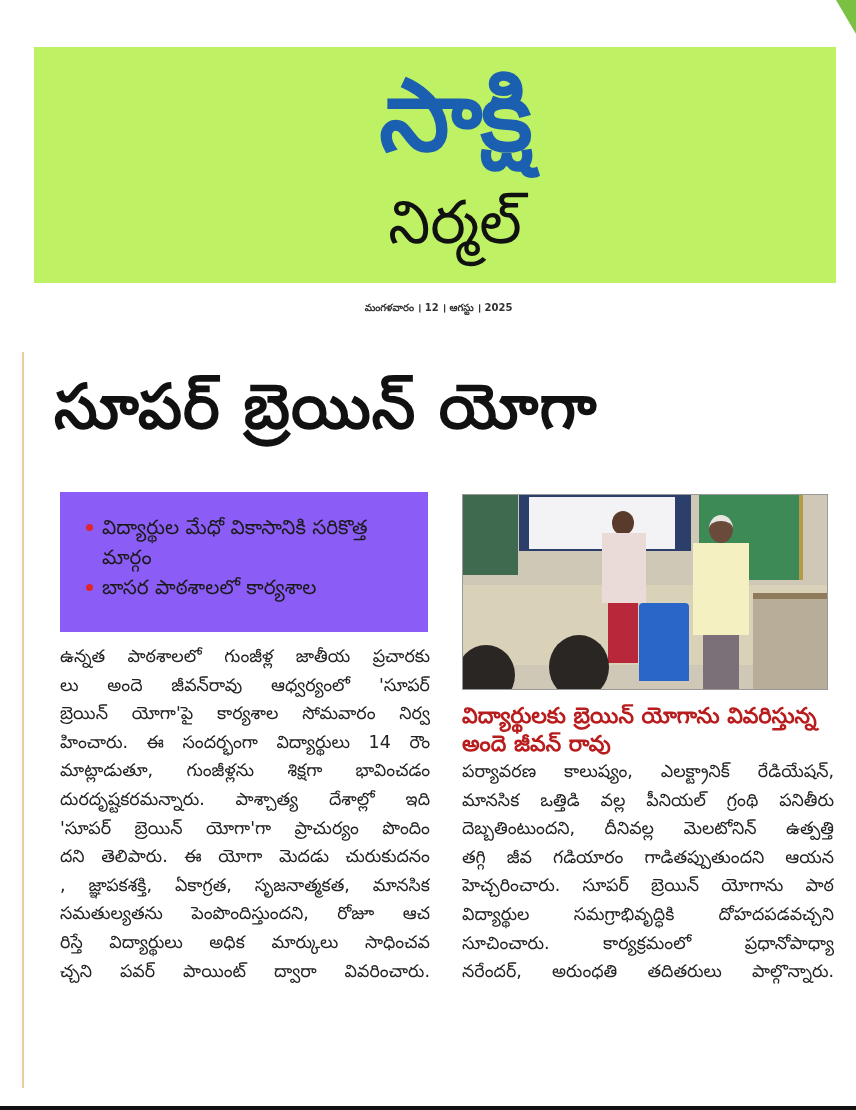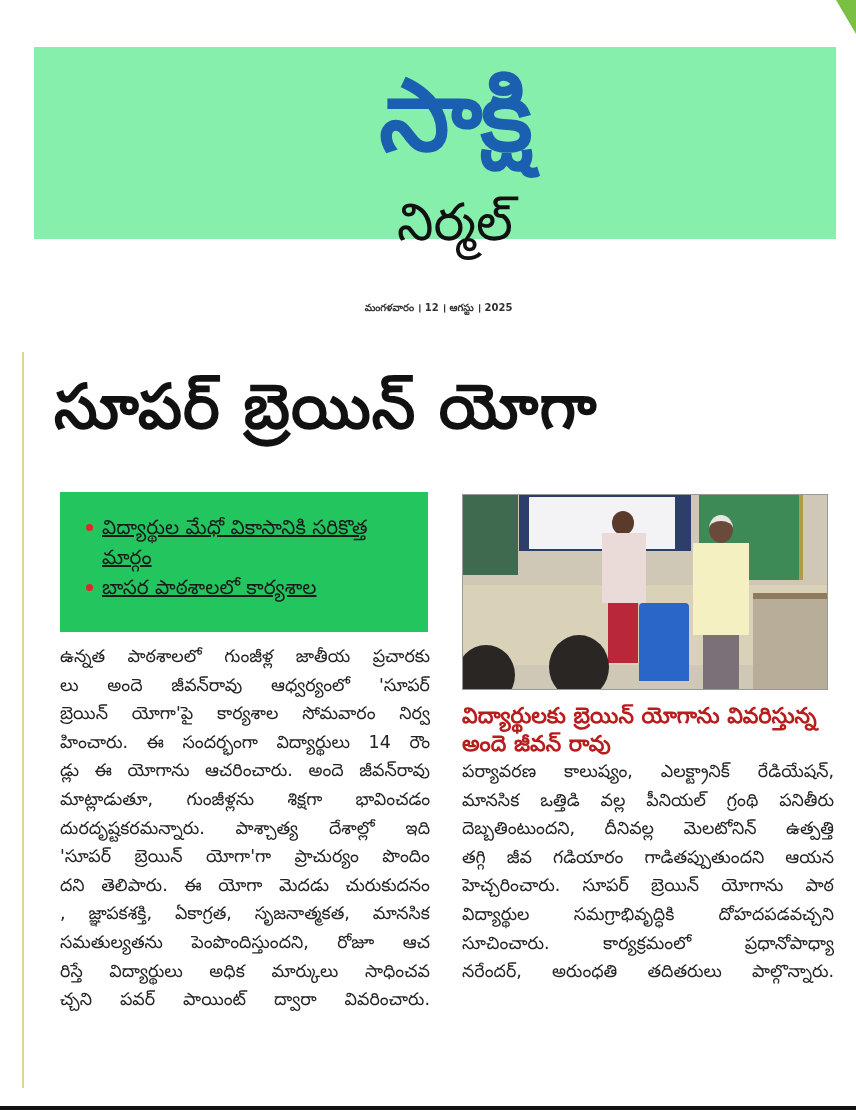--- a/index.html
+++ b/index.html
@@ -11,36 +11,36 @@
       position: relative;
     }
     .corner-tab {
       position: absolute; right: 0; top: 0;
       width: 0; height: 0;
       border-top: 34px solid #7ac143;
       border-left: 20px solid transparent;
     }
     .masthead {
       position: absolute; left: 34px; top: 47px;
-      width: 802px; height: 192px;
-      background: #86efac;
+      width: 802px; height: 236px;
+      background: #bef264;
     }
     .brand {
       position: absolute; left: 0; right: 0; top: 14px;
       text-align: center;
       font-size: 100px; font-weight: bold;
       color: #1b5fb0;
       line-height: 110px;
       letter-spacing: -2px;
       padding-left: 40px;
     }
     .edition {
       position: absolute; left: 0; right: 0; top: 130px;
       text-align: center;
-      font-size: 52px; color: #111;
+      font-size: 60px; color: #111;
       line-height: 90px;
       padding-left: 40px;
     }
     .dateline {
       position: absolute; left: 0; right: 0; top: 302px;
       text-align: center;
       font-size: 10px; font-weight: bold; color: #333;
       padding-left: 21px;
     }
     .article {
@@ -50,23 +50,22 @@
     }
     .headline {
       position: absolute; left: 30px; top: 10px;
       font-size: 62px; line-height: 90px;
       color: #111;
       letter-spacing: 1px;
     }
     .highlights {
       position: absolute; left: 36px; top: 140px;
       width: 368px; height: 140px;
-      background: #22c55e;
+      background: #8b5cf6;
       padding: 20px 18px 0 26px;
-      text-decoration: underline;
     }
     .highlight-item {
       position: relative;
       font-size: 20px; line-height: 30px; color: #1a1a1a;
       padding-left: 16px;
     }
     .bullet {
       position: absolute; left: 0; top: 12px;
       width: 7px; height: 7px; border-radius: 50%;
       background: #e0262a;
@@ -162,21 +161,20 @@
     <div class="heads2"></div>
   </figure>
 
   <figcaption class="caption">విద్యార్థులకు బ్రెయిన్ యోగాను వివరిస్తున్న అందె జీవన్ రావు</figcaption>
 
   <div class="col col-left">
     <span class="line">ఉన్నత పాఠశాలలో గుంజీళ్ల జాతీయ ప్రచారకు</span>
     <span class="line">లు అందె జీవన్‌రావు ఆధ్వర్యంలో 'సూపర్</span>
     <span class="line">బ్రెయిన్ యోగా'పై కార్యశాల సోమవారం నిర్వ</span>
     <span class="line">హించారు. ఈ సందర్భంగా విద్యార్థులు 14 రౌం</span>
-    <span class="line">డ్లు ఈ యోగాను ఆచరించారు. అందె జీవన్‌రావు</span>
     <span class="line">మాట్లాడుతూ, గుంజీళ్లను శిక్షగా భావించడం</span>
     <span class="line">దురదృష్టకరమన్నారు. పాశ్చాత్య దేశాల్లో ఇది</span>
     <span class="line">'సూపర్ బ్రెయిన్ యోగా'గా ప్రాచుర్యం పొందిం</span>
     <span class="line">దని తెలిపారు. ఈ యోగా మెదడు చురుకుదనం</span>
     <span class="line">, జ్ఞాపకశక్తి, ఏకాగ్రత, సృజనాత్మకత, మానసిక</span>
     <span class="line">సమతుల్యతను పెంపొందిస్తుందని, రోజూ ఆచ</span>
     <span class="line">రిస్తే విద్యార్థులు అధిక మార్కులు సాధించవ</span>
     <span class="line">చ్చని పవర్ పాయింట్ ద్వారా వివరించారు.</span>
   </div>
 

